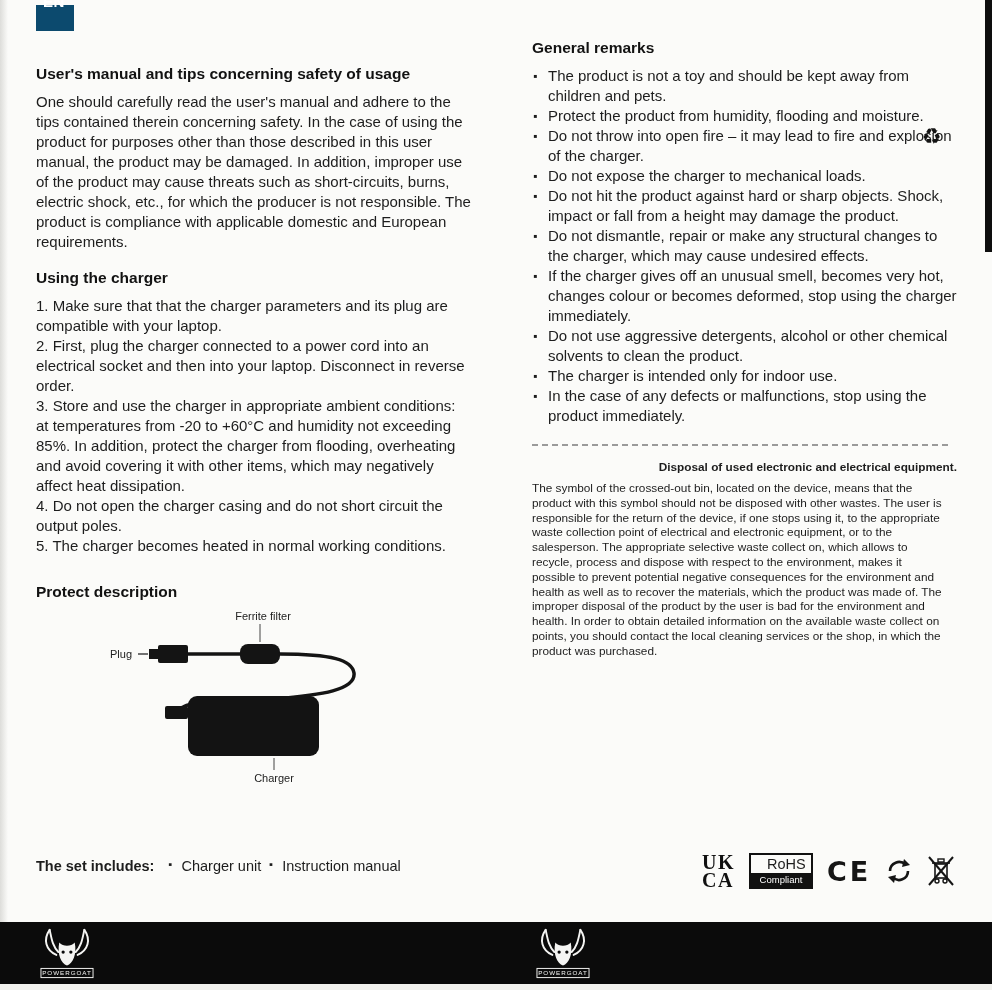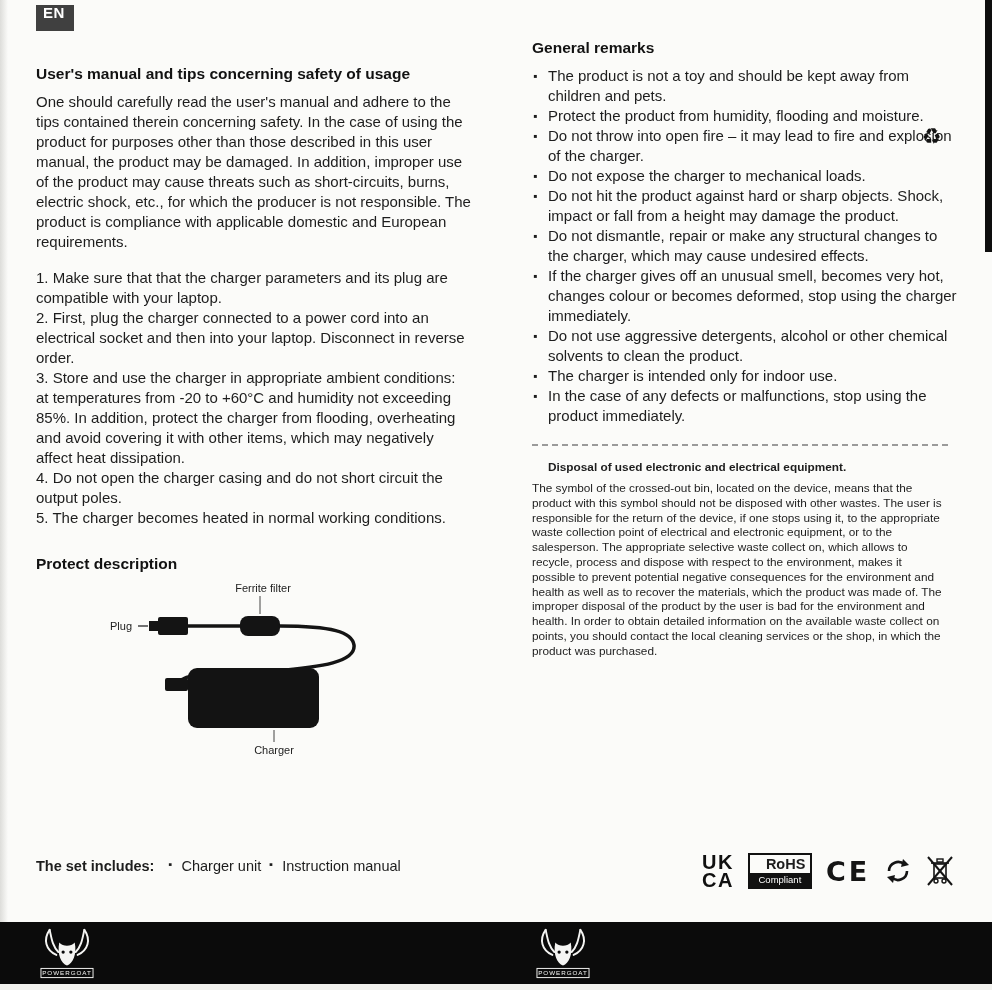--- a/index.html
+++ b/index.html
@@ -1,77 +1,78 @@
 <!DOCTYPE html>
 <html><head>
 <meta charset="utf-8">
 <style>
   * { margin:0; padding:0; box-sizing:border-box; }
   html,body { width:992px; height:990px; }
   body { font-family:"Liberation Sans","DejaVu Sans",sans-serif; background:#e8e8e6; }
   .page { position:relative; width:992px; height:990px; background:#fbfbf9; overflow:hidden; color:#1d1d1d; font-size:15px; }
   .page::before{content:"";position:absolute;left:0;top:0;width:8px;height:100%;background:linear-gradient(90deg,#ddddda,rgba(255,255,255,0));pointer-events:none;}
 
-  .badge-en{position:absolute;left:36px;top:5px;width:38px;height:26px;background:#404040;color:#fff;display:flex;align-items:flex-end;justify-content:flex-start;padding:0 0 10px 7px;font-weight:bold;font-size:15px;letter-spacing:.5px;}
+  .badge-en{position:absolute;left:36px;top:5px;width:38px;height:26px;background:#0c4a6e;color:#fff;display:flex;align-items:flex-end;justify-content:flex-start;padding:0 0 21px 7px;font-weight:bold;font-size:15px;letter-spacing:.5px;}
   .edge-strip{position:absolute;right:0;top:0;width:7px;height:252px;background:#0e0e0e;}
 
   .col-left{position:absolute;left:36px;top:64px;width:436px;line-height:20px;}
   .col-right{position:absolute;left:532px;top:38px;width:430px;line-height:20px;}
 
   .sec{font-size:15.5px;font-weight:bold;color:#121212;margin:0 0 8px;line-height:20px;}
   .body-text{margin:0 0 16px;}
   .steps{margin:0 0 26px;}
   .steps p{margin:0;}
 
   .remarks{list-style:none;margin:0 0 0 0;}
   .remarks li{position:relative;padding-left:16px;}
   .remarks li::before{content:"▪";position:absolute;left:1px;top:0;font-size:12px;line-height:20px;color:#1d1d1d;}
 
   .divider{border:none;border-top:2px dashed #9a9a9a;margin:18px 0 14px;width:416px;}
-  .disposal-h{font-size:11.8px;font-weight:bold;margin:0 16px 7px;line-height:14px;}
+  .disposal-h{font-size:11.8px;font-weight:bold;margin:0 5px 7px;line-height:14px;text-align:right;}
   .disposal-b{font-size:11.8px;line-height:14.8px;margin:0;width:416px;}
 
   
   .diagram{position:relative;width:436px;height:182px;margin:6px 0 4px;text-decoration:underline;}
   .diagram .lbl{position:absolute;font-size:11px;color:#222;line-height:12px;}
   .lbl-ferrite{left:172px;top:0;width:110px;text-align:center;}
   .lbl-plug{left:74px;top:38px;}
   .lbl-charger{left:198px;top:162px;width:80px;text-align:center;}
 
   .set-row{position:absolute;left:36px;top:858px;font-size:14.5px;display:flex;align-items:flex-start;}
   .set-label{font-weight:bold;margin-right:6px;}
   .set-item{position:relative;padding-left:13px;margin-left:8px;}
   .set-item::before{content:"▪";position:absolute;left:0;top:0;font-size:11px;}
 
   .margin-recycle{position:absolute;left:922px;top:126px;font-size:22px;color:#141414;line-height:22px;}
 
   .marks{position:absolute;left:702px;top:848px;display:flex;align-items:center;gap:14px;height:46px;}
-  .ukca{font-weight:800;font-size:20px;line-height:18px;letter-spacing:1.5px;color:#101010;}
+  .ukca{font-weight:800;font-size:20px;line-height:18px;letter-spacing:1.5px;color:#101010;font-family:Liberation Serif, serif;}
   .rohs{border:2px solid #111;width:64px;text-align:center;background:#fbfbf9;}
-  .rohs .t{font-weight:bold;font-size:14.5px;display:block;padding:1px 16px 0;line-height:17px;}
+  .rohs .t{font-weight:normal;font-size:14.5px;display:block;padding:1px 16px 0;line-height:17px;}
   .rohs .c{background:#111;color:#fff;font-size:9.5px;display:block;padding:1px 0 2px;line-height:11px;}
   .ce{font-size:27px;font-weight:bold;letter-spacing:3px;color:#151515;font-family:"DejaVu Sans",sans-serif;}
 
   .footer{position:absolute;left:0;top:922px;width:992px;height:62px;background:#0b0b0b;}
   .emblem{position:absolute;top:4px;}
   .emblem.e1{left:36px;} .emblem.e2{left:532px;}
   .bottom-strip{position:absolute;left:0;top:984px;width:992px;height:6px;background:#f2f2ef;}
 </style>
 </head>
 <body>
 
 <div class="page">
 
   <div class="badge-en">EN</div>
   <div class="edge-strip"></div>
 
   <div class="col-left">
     <h2 class="sec">User's manual and tips concerning safety of usage</h2>
     <p class="body-text">One should carefully read the user's manual and adhere to the tips contained therein concerning safety. In the case of using the product for purposes other than those described in this user manual, the product may be damaged. In addition, improper use of the product may cause threats such as short-circuits, burns, electric shock, etc., for which the producer is not responsible. The product is compliance with applicable domestic and European requirements.</p>
 
+    <h2 class="sec">Using the charger</h2>
     <div class="steps">
       <p>1. Make sure that that the charger parameters and its plug are compatible with your laptop.</p>
       <p>2. First, plug the charger connected to a power cord into an electrical socket and then into your laptop. Disconnect in reverse order.</p>
       <p>3. Store and use the charger in appropriate ambient conditions: at temperatures from -20 to +60°C and humidity not exceeding 85%. In addition, protect the charger from flooding, overheating and avoid covering it with other items, which may negatively affect heat dissipation.</p>
       <p>4. Do not open the charger casing and do not short circuit the output poles.</p>
       <p>5. The charger becomes heated in normal working conditions.</p>
     </div>
 
     <h2 class="sec">Protect description</h2>
 

